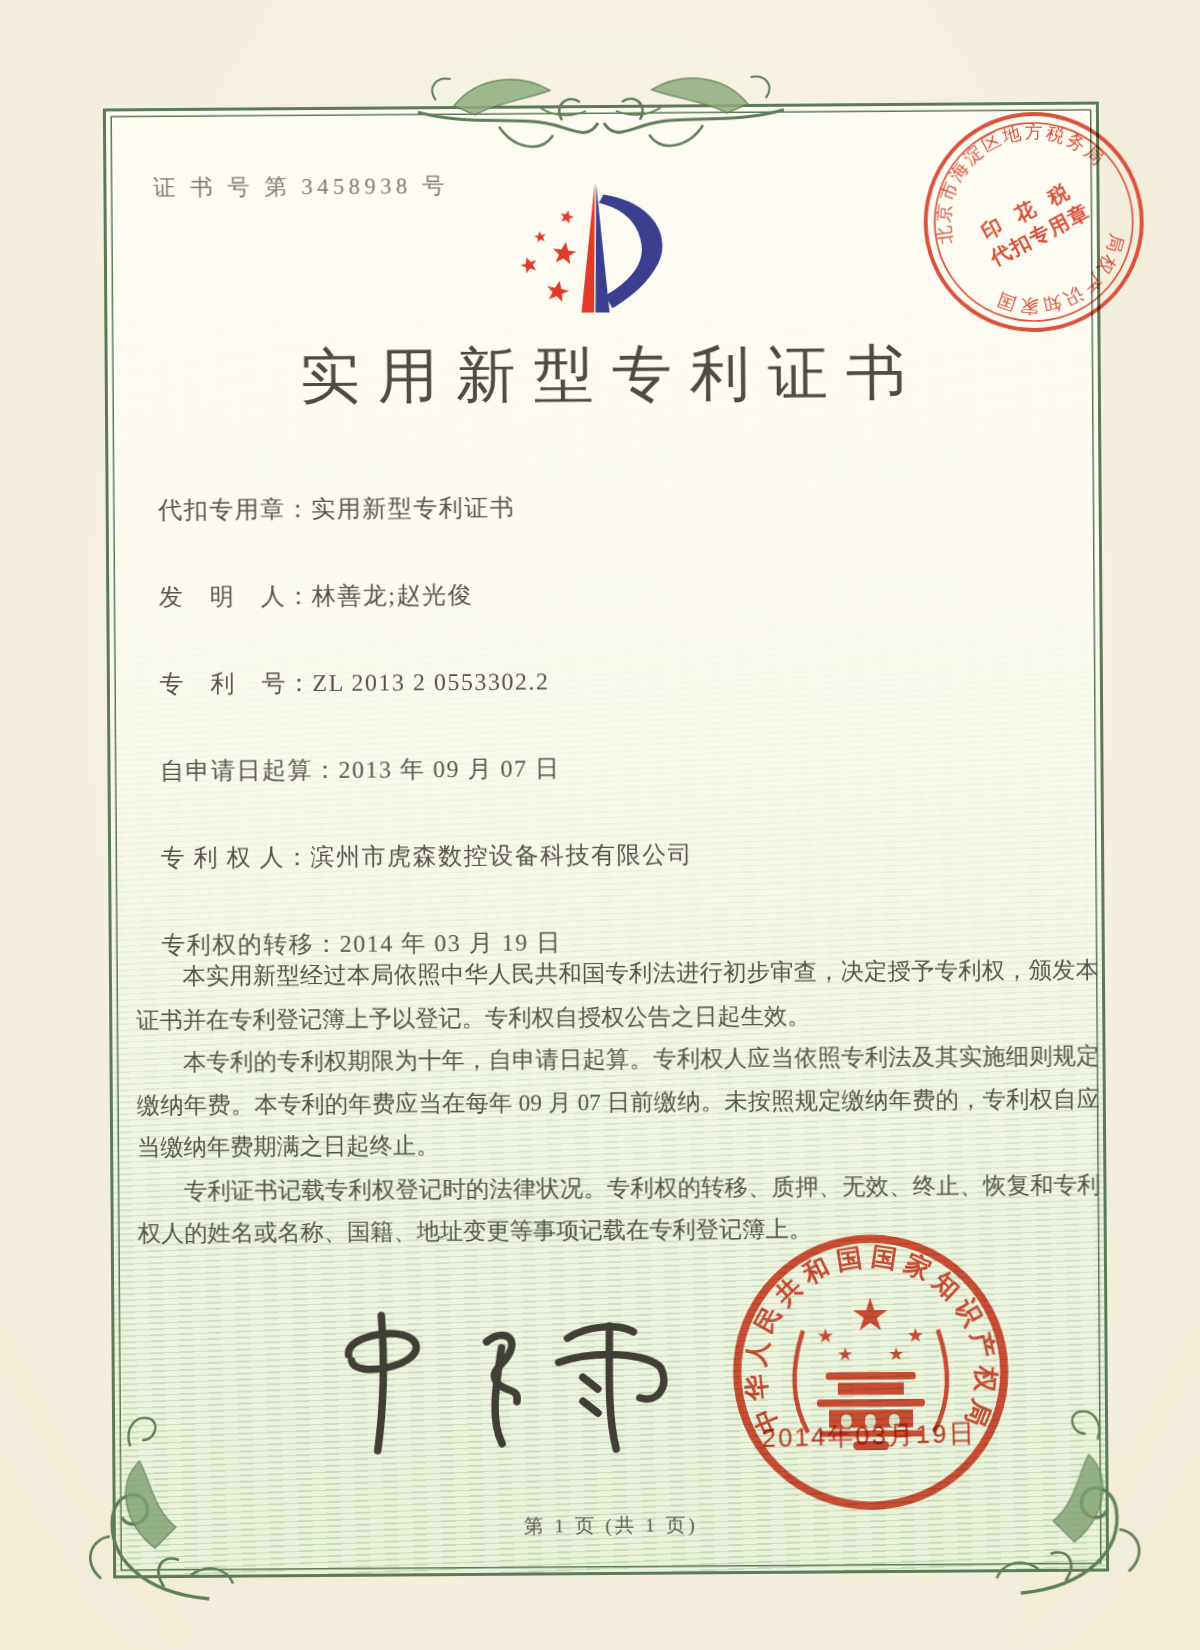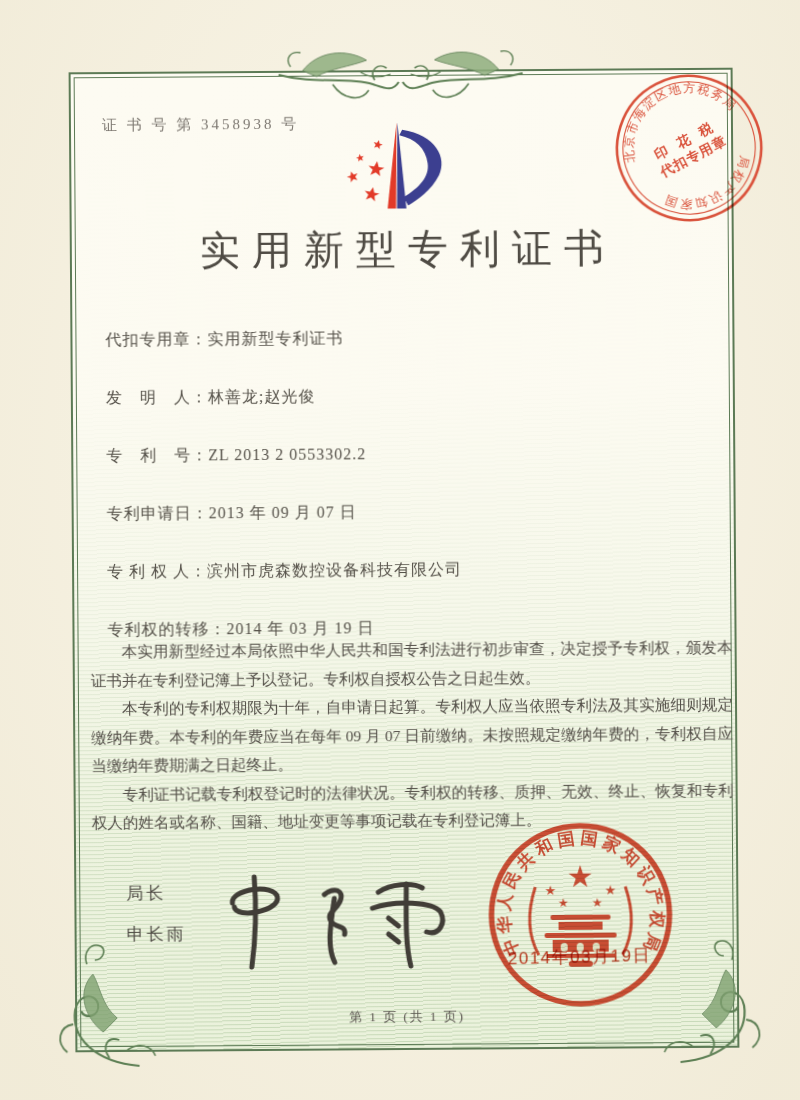--- a/index.html
+++ b/index.html
@@ -144,40 +144,36 @@
       <div class="field-row">
         <span>代扣专用章：</span><span>实用新型专利证书</span>
       </div>
       <div class="field-row">
         <span>发　明　人：</span><span>林善龙;赵光俊</span>
       </div>
       <div class="field-row">
         <span>专　利　号：</span><span>ZL 2013 2 0553302.2</span>
       </div>
       <div class="field-row">
-        <span>专利申请日：</span><span>2013 年 09 月 07 日</span>
+        <span>自申请日起算：</span><span>2013 年 09 月 07 日</span>
       </div>
       <div class="field-row">
         <span>专 利 权 人：</span><span>滨州市虎森数控设备科技有限公司</span>
       </div>
       <div class="field-row">
         <span>专利权的转移：</span><span>2014 年 03 月 19 日</span>
       </div>
     </div>
 
     <div class="paragraphs">
       <p>本实用新型经过本局依照中华人民共和国专利法进行初步审查，决定授予专利权，颁发本证书并在专利登记簿上予以登记。专利权自授权公告之日起生效。</p>
       <p>本专利的专利权期限为十年，自申请日起算。专利权人应当依照专利法及其实施细则规定缴纳年费。本专利的年费应当在每年 09 月 07 日前缴纳。未按照规定缴纳年费的，专利权自应当缴纳年费期满之日起终止。</p>
       <p>专利证书记载专利权登记时的法律状况。专利权的转移、质押、无效、终止、恢复和专利权人的姓名或名称、国籍、地址变更等事项记载在专利登记簿上。</p>
     </div>
 
-    <div class="signer">
-      <div>局长</div>
-      <div class="signer-name">申长雨</div>
-    </div>
 
     <svg class="signature-svg" width="250" height="115" viewBox="0 0 250 115">
       <g fill="none" stroke="currentColor" stroke-width="5" stroke-linecap="round">
         <path d="M38,14 C40,42 39,76 35,104"></path>
         <path d="M16,40 C14,26 58,20 61,34 C64,48 20,56 18,44"></path>
         <path d="M108,32 C118,24 128,28 124,38 C120,48 110,50 114,58 C118,66 130,62 128,72"></path>
         <path d="M118,36 C114,62 110,84 118,100"></path>
         <path d="M162,30 C174,22 196,20 206,26"></path>
         <path d="M156,46 C180,38 216,40 224,50 C230,62 222,74 210,70"></path>
         <path d="M190,22 C190,50 188,80 194,104"></path>

